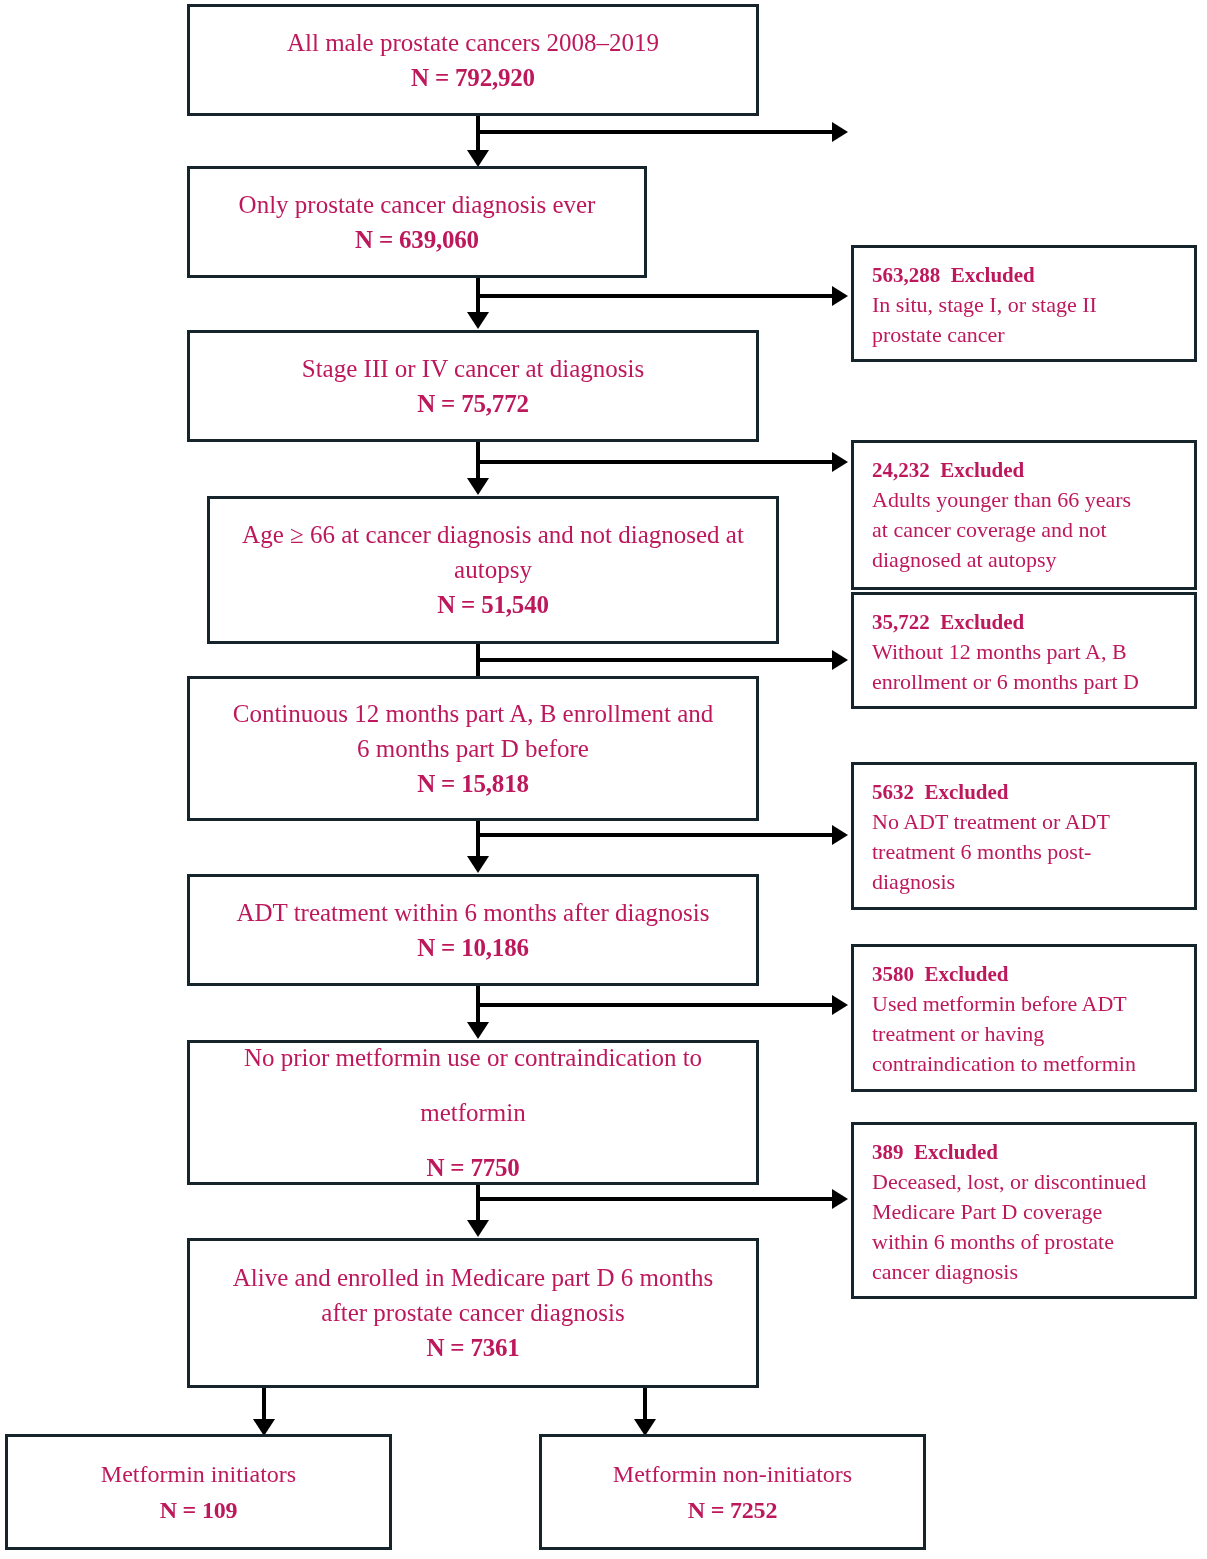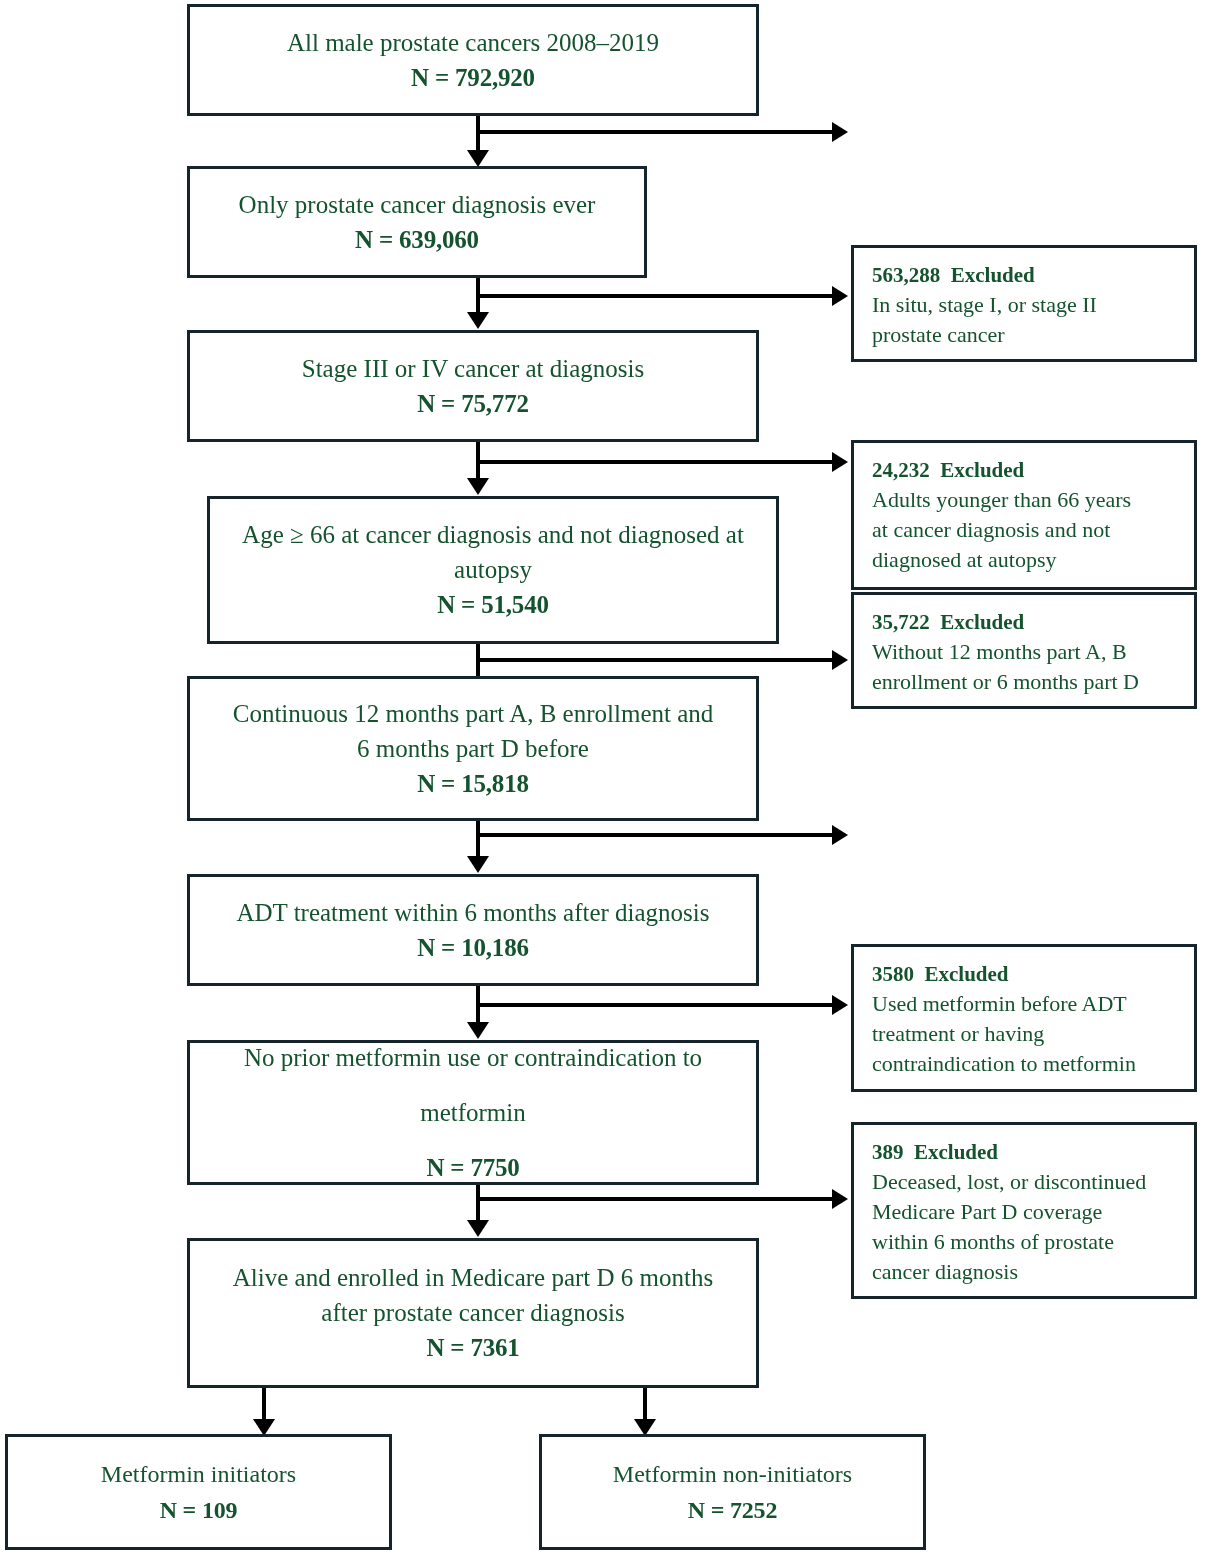--- a/index.html
+++ b/index.html
@@ -6,21 +6,21 @@
     margin: 0;
     padding: 0;
     background: #ffffff;
   }
   #page {
     position: relative;
     width: 1207px;
     height: 1559px;
     background: #ffffff;
     font-family: "Liberation Serif", "DejaVu Serif", serif;
-    color: #14532d;
+    color: #be185d;
     overflow: hidden;
   }
 
   
   .box {
     position: absolute;
     box-sizing: border-box;
     border: 3px solid #16242b;
     background: #ffffff;
   }
@@ -191,30 +191,36 @@
 
   <div class="box excl-box" style="left:851px; top:245px; width:346px; height:117px;">
     <div class="excl-head"><span>563,288</span>&nbsp;&nbsp;<span>Excluded</span></div>
     <div class="excl-body">In situ, stage I, or stage II</div>
     <div class="excl-body">prostate cancer</div>
   </div>
 
   <div class="box excl-box" style="left:851px; top:396px; width:346px; height:150px;margin-top:44px;">
     <div class="excl-head"><span>24,232</span>&nbsp;&nbsp;<span>Excluded</span></div>
     <div class="excl-body">Adults younger than 66 years</div>
-    <div class="excl-body">at cancer diagnosis and not</div>
+    <div class="excl-body">at cancer coverage and not</div>
     <div class="excl-body">diagnosed at autopsy</div>
   </div>
 
   <div class="box excl-box" style="left:851px; top:592px; width:346px; height:117px;">
     <div class="excl-head"><span>35,722</span>&nbsp;&nbsp;<span>Excluded</span></div>
     <div class="excl-body">Without 12 months part A, B</div>
     <div class="excl-body">enrollment or 6 months part D</div>
   </div>
 
+  <div class="box excl-box" style="left:851px; top:762px; width:346px; height:148px;">
+    <div class="excl-head"><span>5632</span>&nbsp;&nbsp;<span>Excluded</span></div>
+    <div class="excl-body">No ADT treatment or ADT</div>
+    <div class="excl-body">treatment 6 months post-</div>
+    <div class="excl-body">diagnosis</div>
+  </div>
 
   <div class="box excl-box" style="left:851px; top:944px; width:346px; height:148px;">
     <div class="excl-head"><span>3580</span>&nbsp;&nbsp;<span>Excluded</span></div>
     <div class="excl-body">Used metformin before ADT</div>
     <div class="excl-body">treatment or having</div>
     <div class="excl-body">contraindication to metformin</div>
   </div>
 
   <div class="box excl-box" style="left:851px; top:1122px; width:346px; height:177px;">
     <div class="excl-head"><span>389</span>&nbsp;&nbsp;<span>Excluded</span></div>

